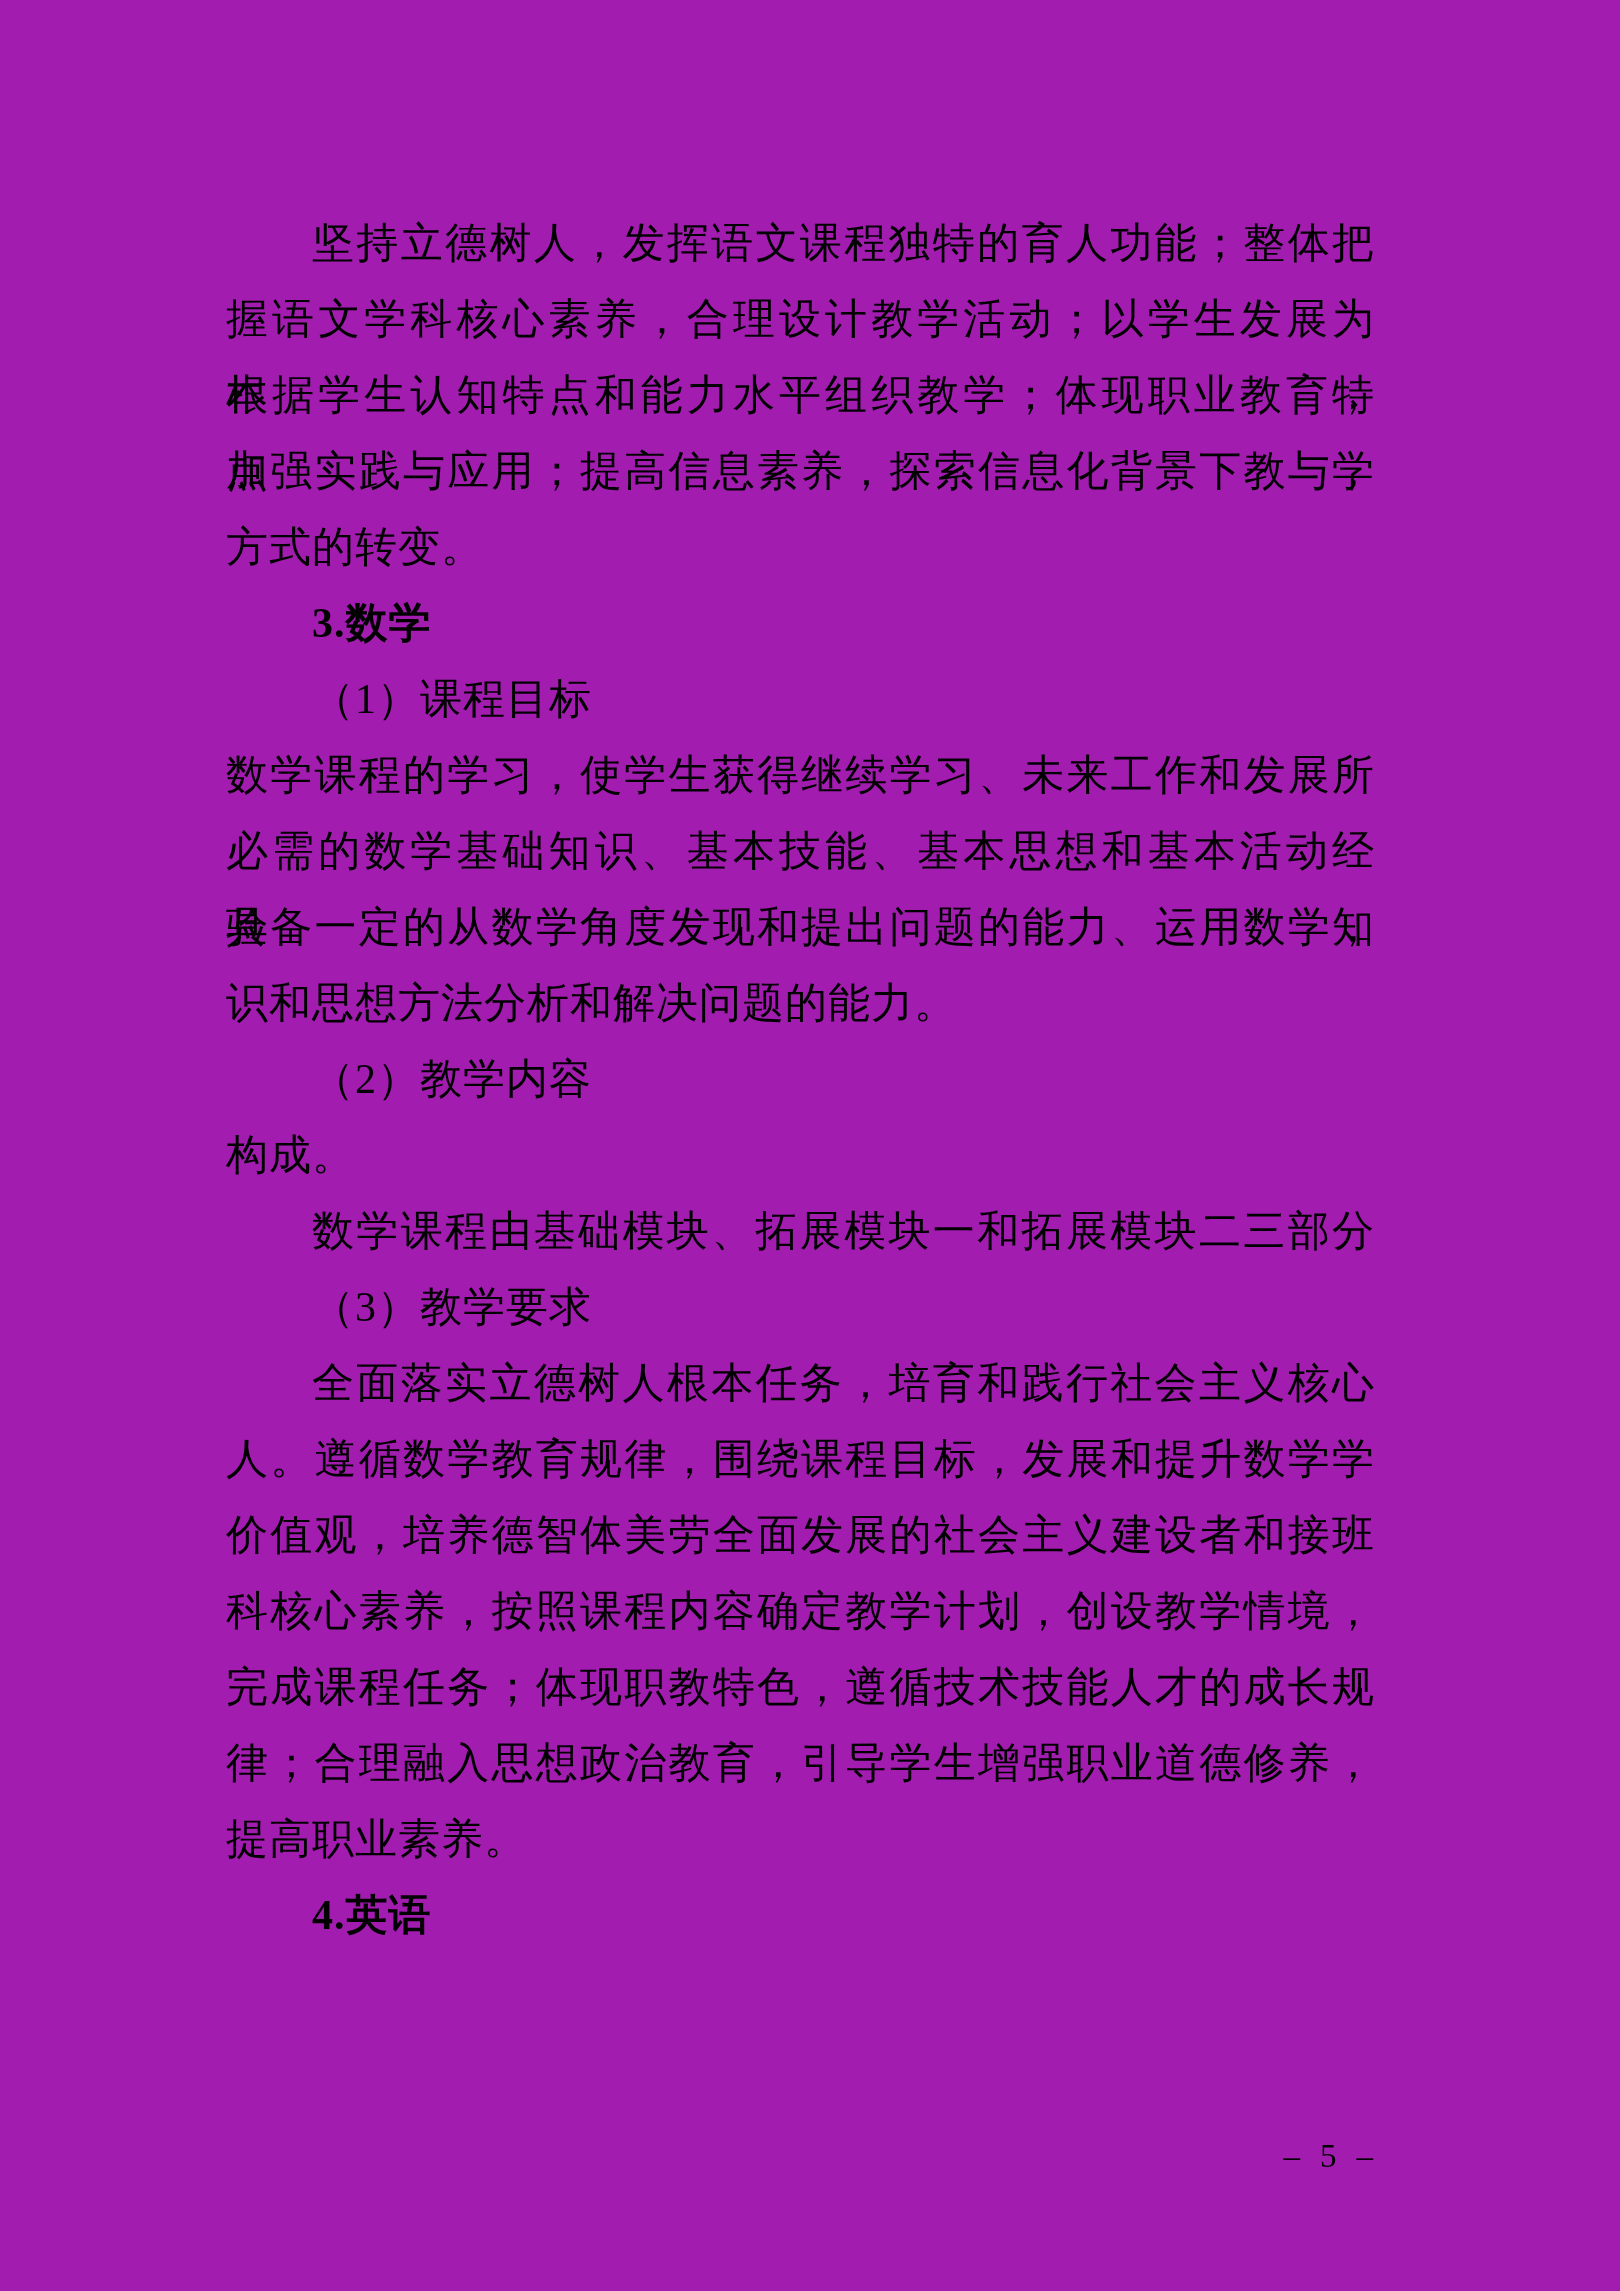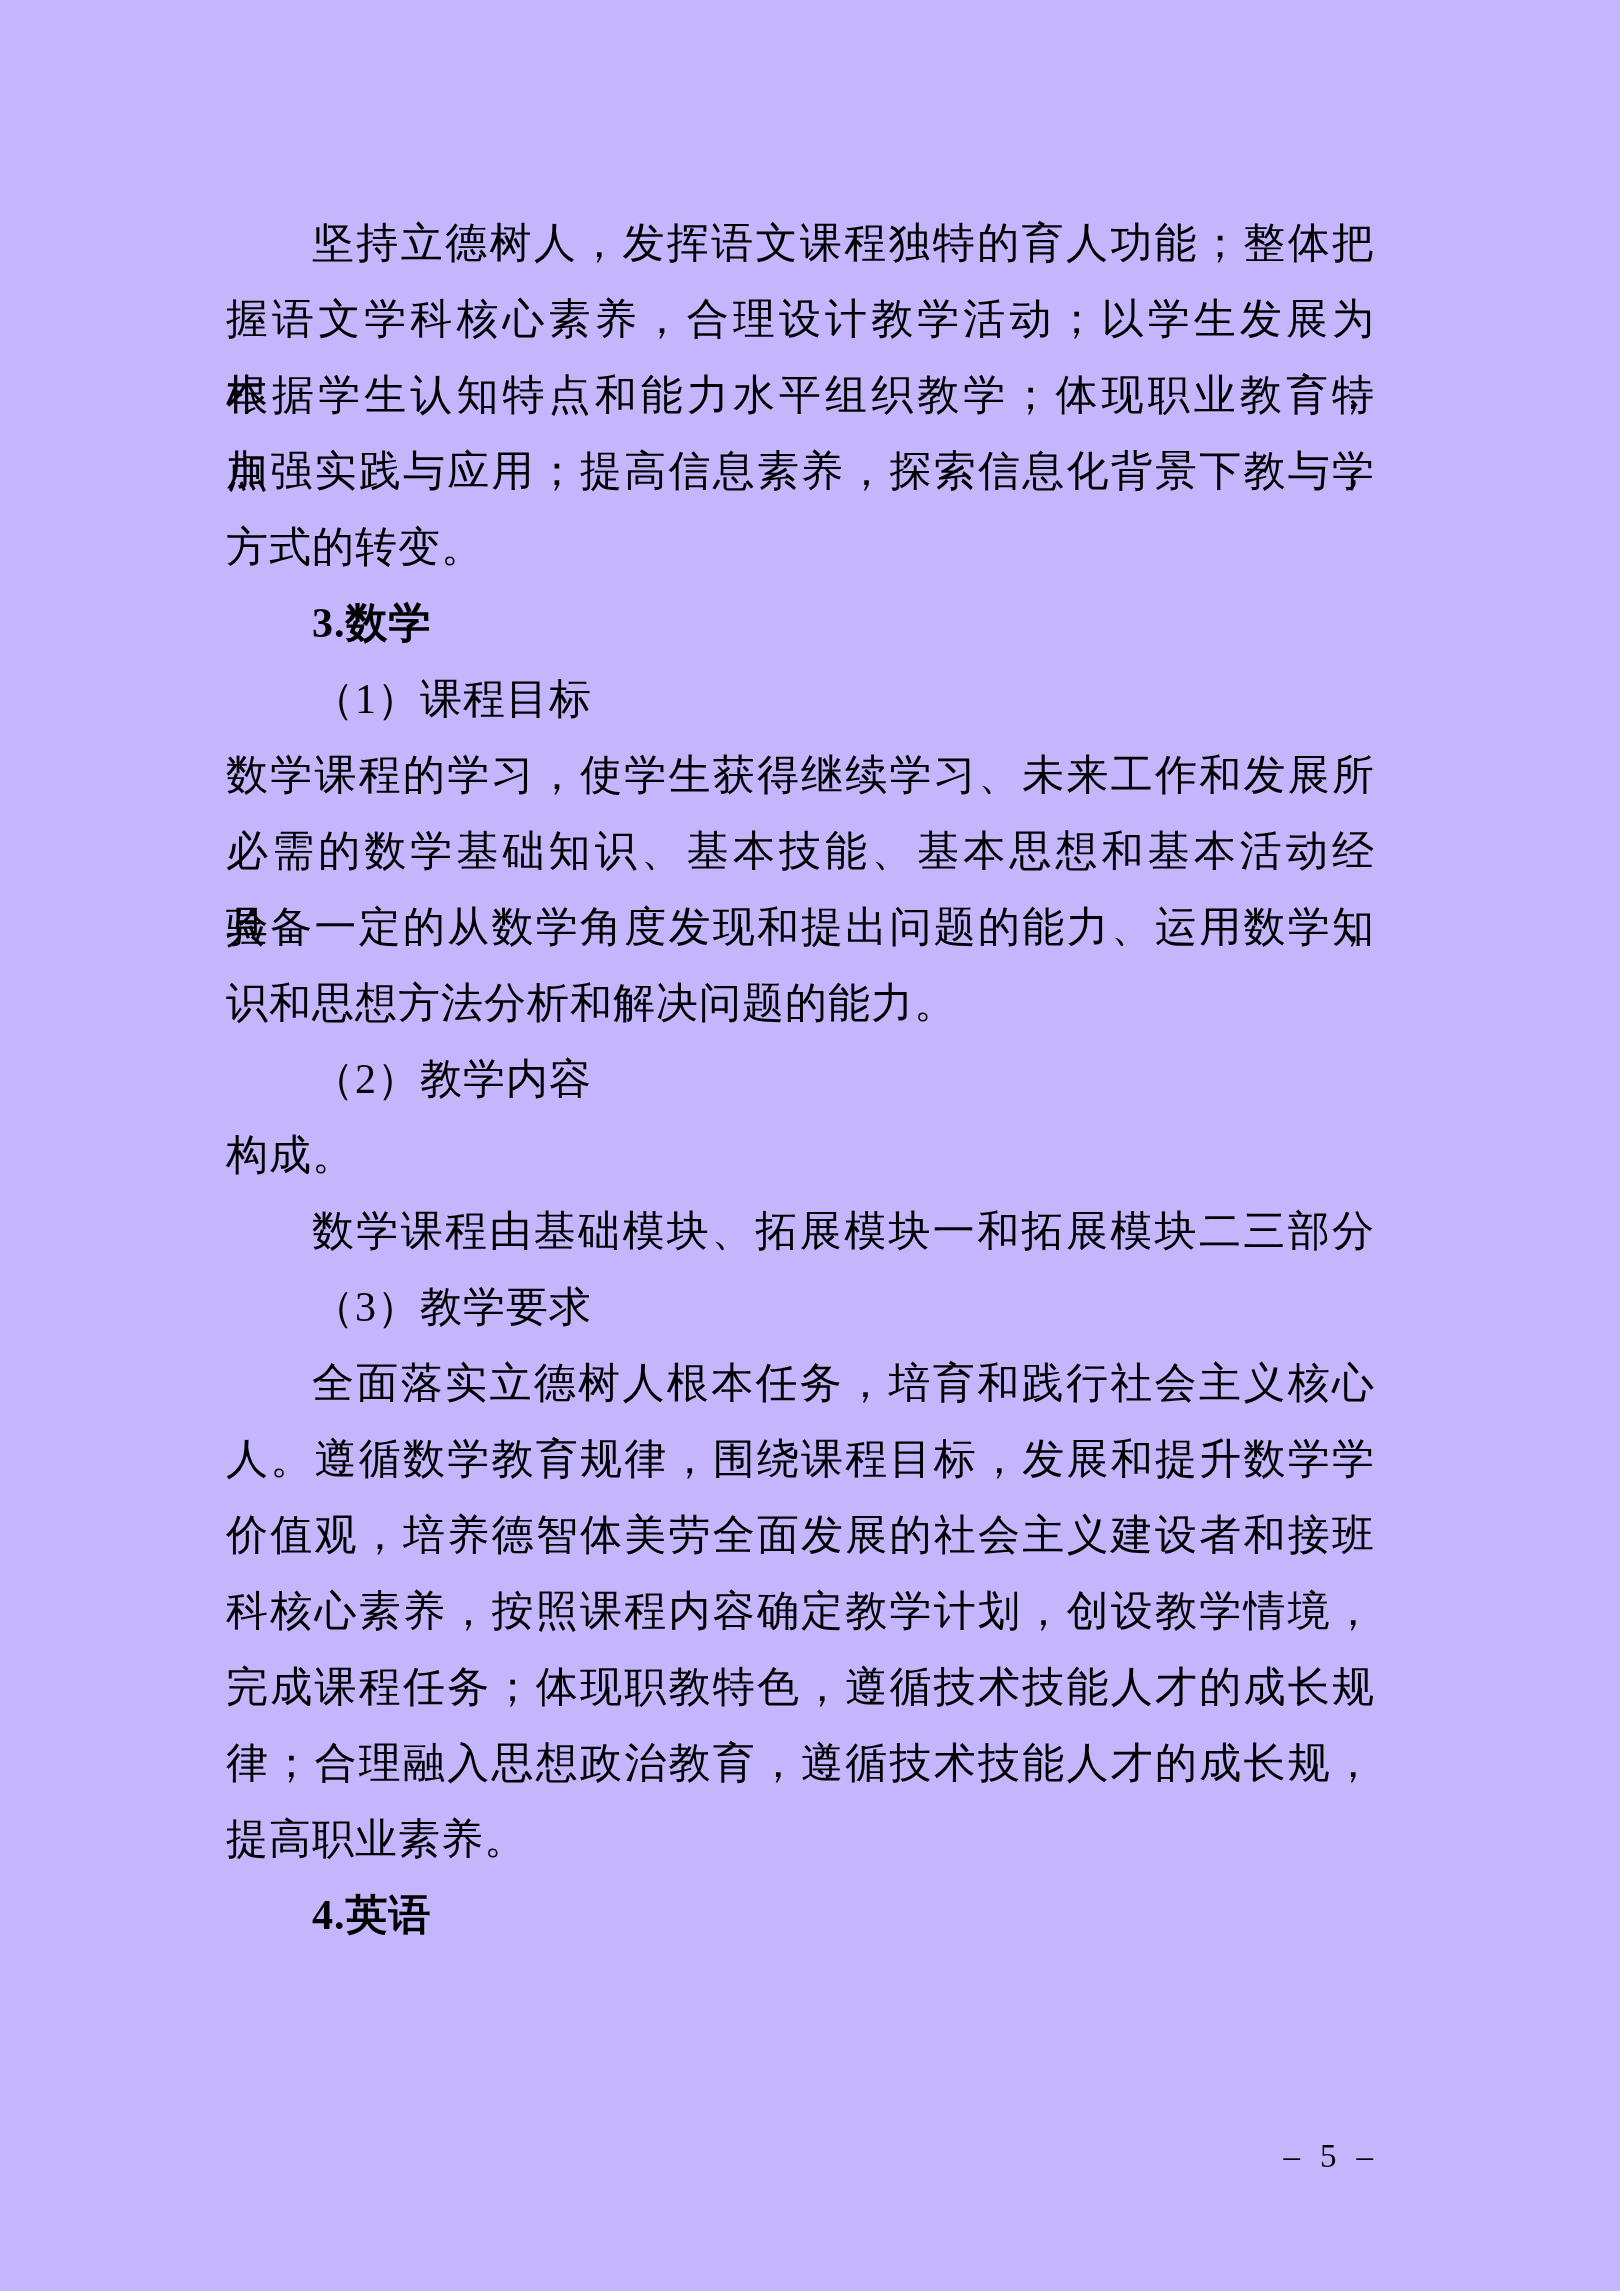--- a/index.html
+++ b/index.html
@@ -1,20 +1,20 @@
 <!DOCTYPE html>
 <html><head>
 <meta charset="utf-8">
 <style>
   html,body { margin:0; padding:0; background:#888; }
   .page {
     position: relative;
     width: 1620px;
     height: 2292px;
-    background: #c4b5fd;
+    background: #a21caf;
     font-family: "Liberation Serif", "DejaVu Serif", serif;
     color: #000000;
     overflow: hidden;
     margin: 0 auto;
   }
   .text-body {
     position: absolute;
     left: 226px;
     top: 205px;
     width: 1149px;
@@ -65,20 +65,20 @@
       <div class="line">识和思想方法分析和解决问题的能力。</div>
       <div class="line indent">（2）教学内容</div>
       <div class="line">构成。</div>
       <div class="line indent justify">数学课程由基础模块、拓展模块一和拓展模块二三部分</div>
       <div class="line indent">（3）教学要求</div>
       <div class="line indent justify">全面落实立德树人根本任务，培育和践行社会主义核心</div>
       <div class="line justify">人。遵循数学教育规律，围绕课程目标，发展和提升数学学</div>
       <div class="line justify">价值观，培养德智体美劳全面发展的社会主义建设者和接班</div>
       <div class="line justify">科核心素养，按照课程内容确定教学计划，创设教学情境，</div>
       <div class="line justify">完成课程任务；体现职教特色，遵循技术技能人才的成长规</div>
-      <div class="line justify">律；合理融入思想政治教育，遵循技术技能人才的成长规，</div>
+      <div class="line justify">律；合理融入思想政治教育，引导学生增强职业道德修养，</div>
       <div class="line">提高职业素养。</div>
       <div class="line indent bold">4.英语</div>
     </div>
 
   <div class="page-number">– 5 –</div>
 </div>
 
 
 </body></html>

